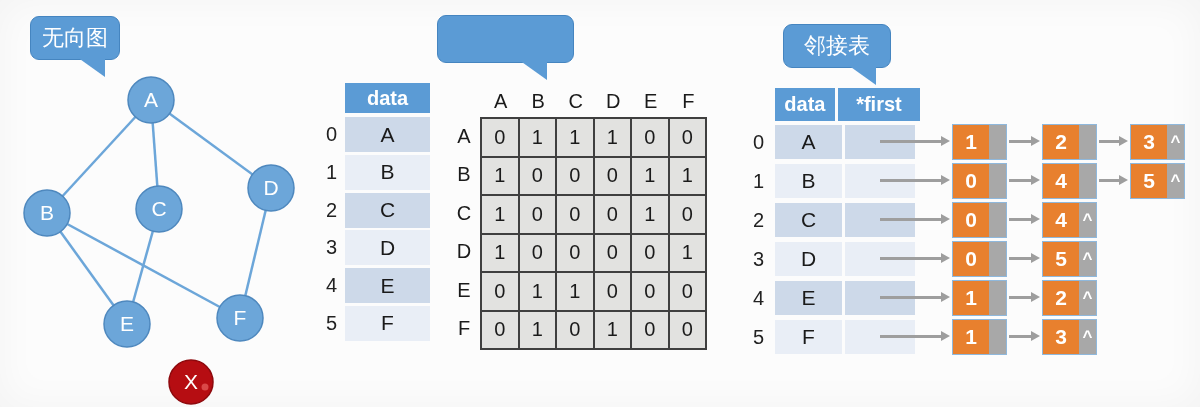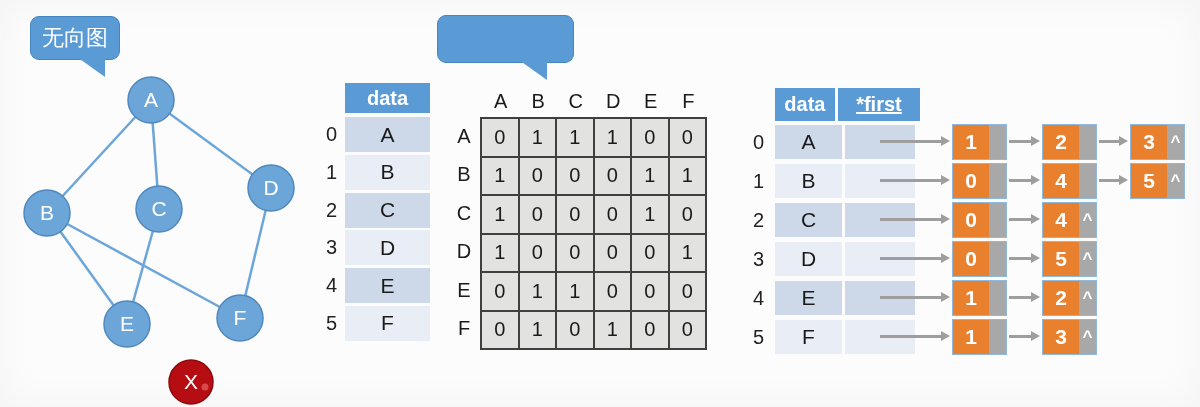--- a/index.html
+++ b/index.html
@@ -49,21 +49,21 @@
                grid-template-columns:repeat(6,35.5px);grid-auto-rows:36.5px;gap:2px;
                background:var(--matrix-line,#3F3F3F);border:2px solid var(--matrix-line,#3F3F3F);}
   .mcell{background:var(--matrix-cell,#E2E2E0);display:flex;align-items:center;justify-content:center;
          font-size:20px;color:#1a1a1a;}
 
   
   #adj-table{left:745px;top:88px;width:175px;}
   #adj-table .thead-row{margin-left:30px;margin-bottom:4px;gap:3px;}
   #adj-table .thead-cell{height:33px;}
   #adj-table .thead-cell.c1{width:67px;}
-  #adj-table .thead-cell.c2{width:92px;text-decoration:underline;}
+  #adj-table .thead-cell.c2{width:92px;}
   #adj-table .trow{height:34px;margin-bottom:5px;gap:3px;}
   #adj-table .idx{width:27px;}
   #adj-table .cell.c1{width:67px;}
   #adj-table .cell.c2{width:70px;}
 
   
   .lnode{position:absolute;width:55px;height:36px;display:flex;box-sizing:border-box;
          border:1.5px solid var(--lnode-border,#8FB8DC);}
   .lval{flex:0 0 36px;background:var(--orange,#E8802E);color:#fff;font-weight:bold;font-size:21px;
         display:flex;align-items:center;justify-content:center;}
@@ -206,20 +206,24 @@
       <div class="mcell">0</div>
       <div class="mcell">0</div>
       <div class="mcell">0</div>
       <div class="mcell">1</div>
       <div class="mcell">0</div>
       <div class="mcell">1</div>
       <div class="mcell">0</div>
       <div class="mcell">0</div>
     </div>
 
+  <div class="bubble" style="left:783px;top:24px;width:106px;height:42px">
+    <span>邻接表</span>
+    <i class="tail" style="left:64px;top:40px"></i>
+  </div>
 
   <div class="tblwrap" id="adj-table">
     <div class="thead-row">
       <div class="thead-cell c1">data</div>
       <div class="thead-cell c2">*first</div>
     </div>
     <div>
         <div class="trow">
           <div class="idx">0</div>
           <div class="cell c1 dark">A</div>

